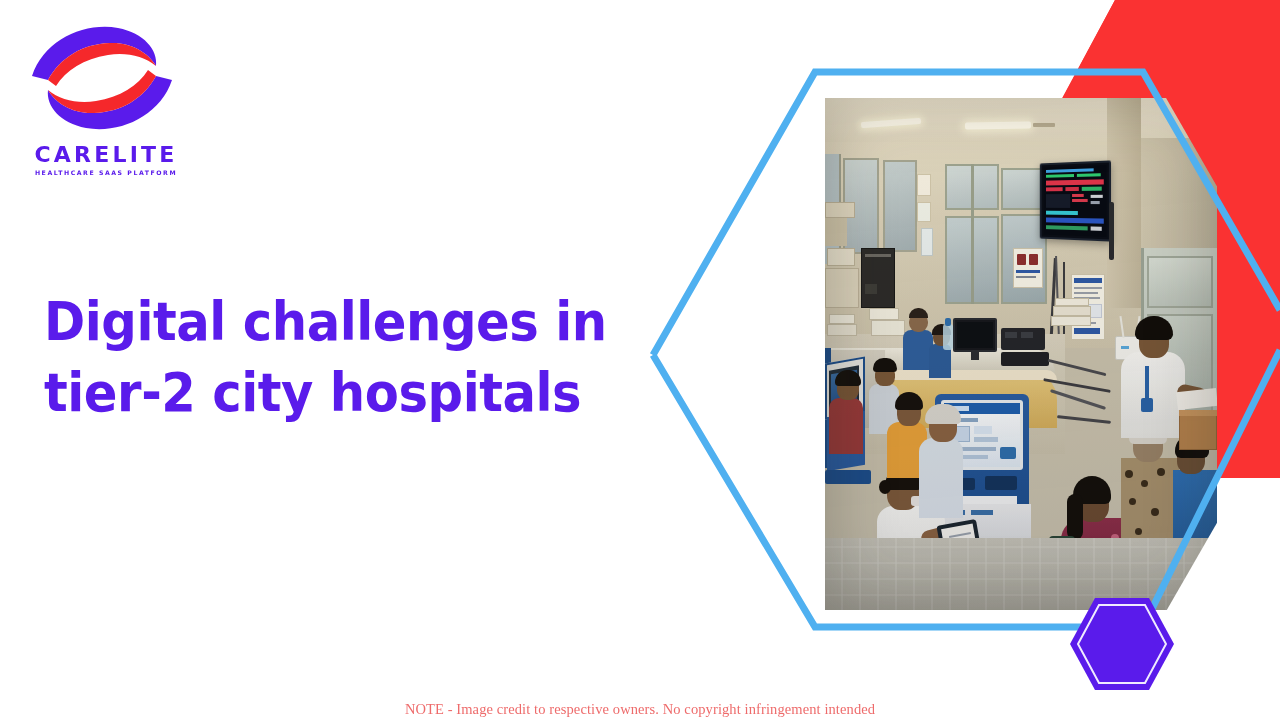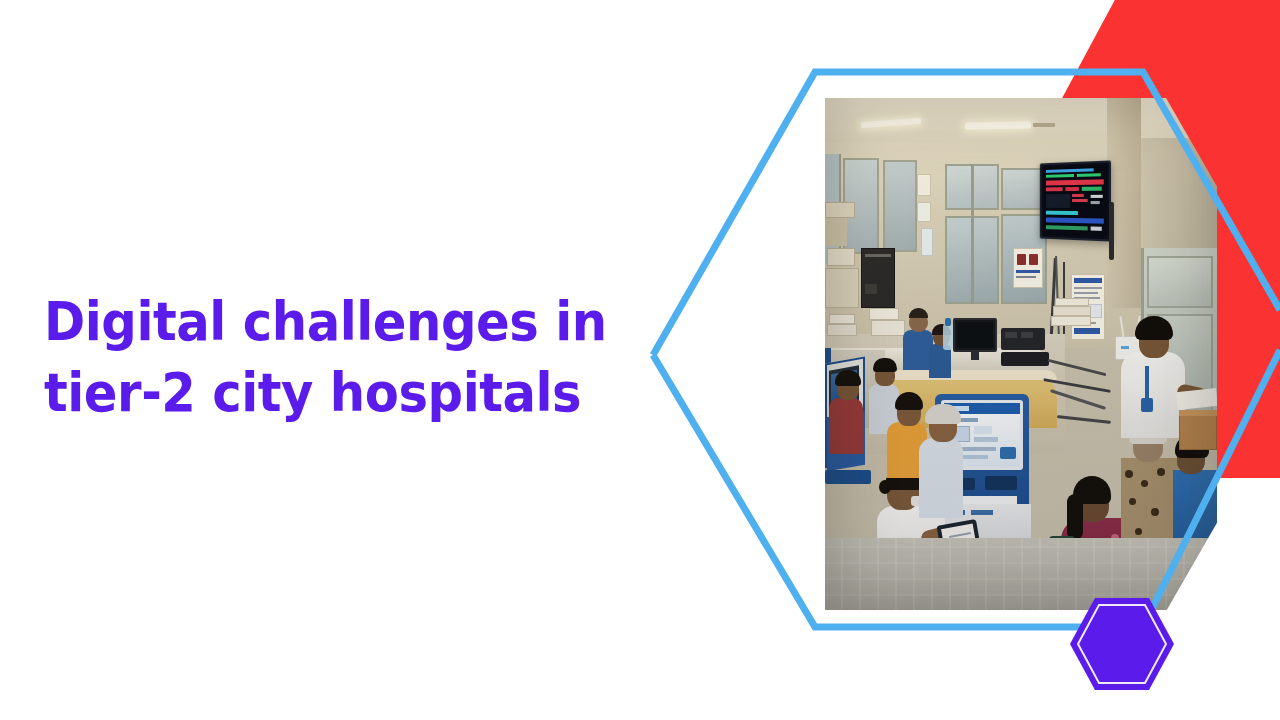--- a/index.html
+++ b/index.html
@@ -392,20 +392,41 @@
     </svg>
   </div>
 
   <div id="hex-accent">
     <svg width="108" height="96" viewBox="0 0 108 96">
       <polygon points="27,2 81,2 106,48 81,94 27,94 2,48" fill="#5A1BEB"></polygon>
       <polygon points="31,9 77,9 98,48 77,87 31,87 10,48" fill="none" stroke="#f0eaff" stroke-width="2"></polygon>
     </svg>
   </div>
 
+  <div id="logo-block">
+    <div id="logo-mark">
+      <svg width="152" height="112" viewBox="0 0 152 112">
+
+        <path d="M6 54 C 18 18, 58 0, 92 6 C 118 11, 132 28, 130 44
+                 C 122 30, 104 20, 84 21 C 56 22, 34 36, 22 58 Z" fill="#5A1BEB"></path>
+
+        <path d="M22 58 C 34 36, 56 22, 84 21 C 104 20, 122 30, 130 44
+                 C 118 34, 100 30, 82 33 C 58 37, 40 48, 30 64 Z" fill="#F5282B"></path>
+
+        <path d="M146 58 C 134 94, 94 112, 60 106 C 34 101, 20 84, 22 68
+                 C 30 82, 48 92, 68 91 C 96 90, 118 76, 130 54 Z" fill="#5A1BEB"></path>
+
+        <path d="M130 54 C 118 76, 96 90, 68 91 C 48 92, 30 82, 22 68
+                 C 34 78, 52 82, 70 79 C 94 75, 112 64, 122 48 Z" fill="#F5282B"></path>
+      </svg>
+    </div>
+    <div id="logo-wordmark">CARELITE</div>
+    <div id="logo-tagline">HEALTHCARE SAAS PLATFORM</div>
+  </div>
 
   <h1 id="headline">
     <span class="ln">Digital challenges in</span>
     <span class="ln">tier-2 city hospitals</span>
   </h1>
 
+  <div id="footer-note">NOTE - Image credit to respective owners. No copyright infringement intended</div>
 
 </div>
 
 </body></html>

